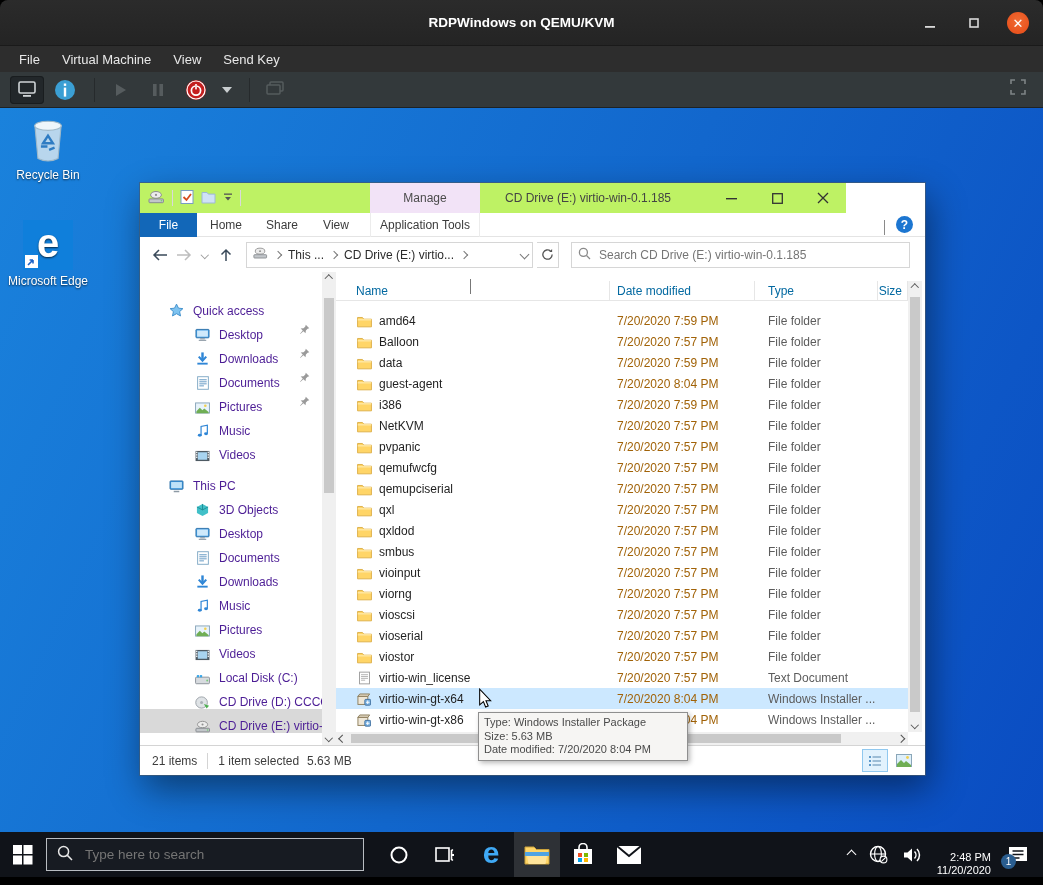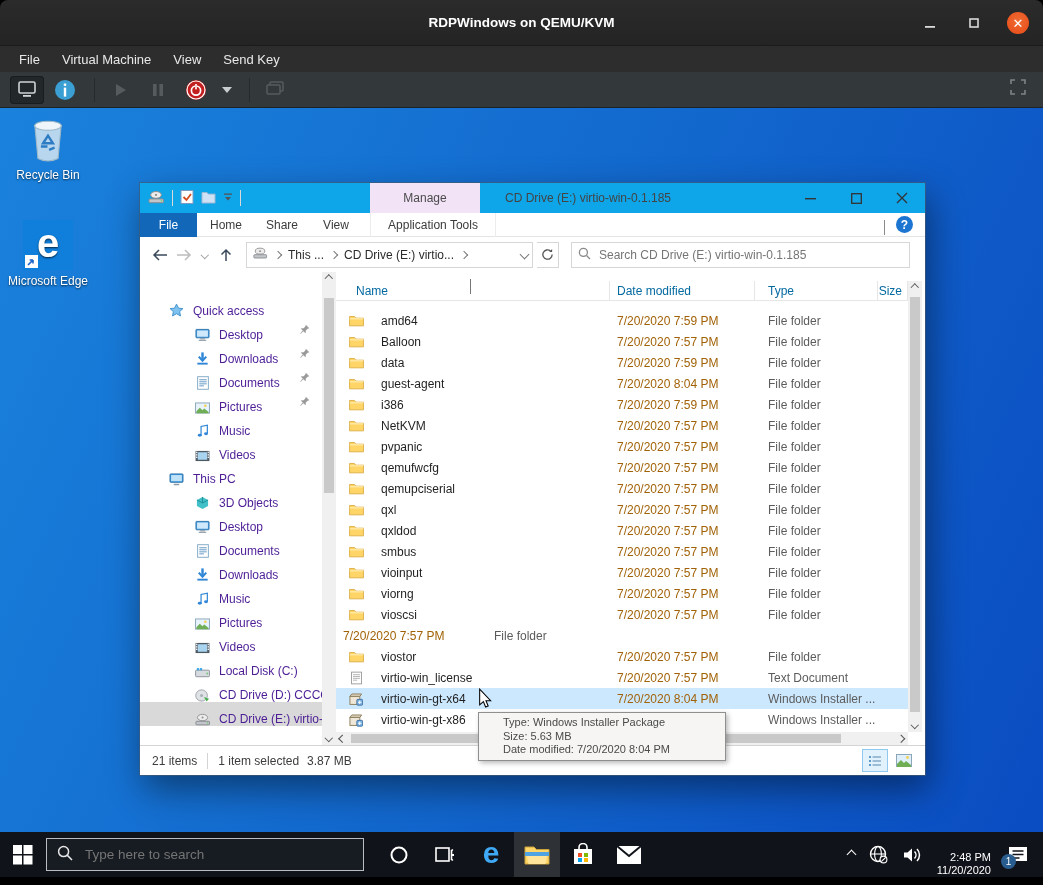--- a/index.html
+++ b/index.html
@@ -23,50 +23,50 @@
   
   .desktop{position:absolute;left:0;top:108px;width:1043px;height:724px;background:linear-gradient(115deg,#1a82dc 0%,#1267cd 52%,#0a4cc2 100%)}
   .desk-icon{position:absolute;width:96px;text-align:center;color:#fff;font-size:12px;text-shadow:0 1px 2px rgba(0,0,0,.7)}
   .desk-icon .glyph{display:flex;justify-content:center;margin-bottom:4px}
   .edge-tile{width:50px;height:50px;background:#0f7fdb;display:flex;align-items:center;justify-content:center;position:relative}
   .edge-tile .e{color:#fff;font-size:40px;font-weight:bold;line-height:1;margin-top:-4px}
   .shortcut{position:absolute;left:2px;bottom:2px;width:13px;height:13px;background:#fff;display:flex;align-items:center;justify-content:center}
 
   
   .explorer{position:absolute;left:140px;top:183px;width:785px;height:592px;background:#fff;box-shadow:0 0 0 1px rgba(70,90,110,.65),4px 14px 34px rgba(0,0,0,.45);font-size:12px;color:#222}
-  .ex-titlebar{position:absolute;left:0;top:0;width:785px;height:30px;background:#0ea5e9}
+  .ex-titlebar{position:absolute;left:0;top:0;width:706px;height:30px;background:#bef264}
   .qat{position:absolute;left:8px;top:0;height:30px;display:flex;align-items:center;gap:7px}
   .qat-sep{width:1px;height:16px;background:#d9d9d9}
   .manage-tab{position:absolute;left:230px;top:0;width:110px;height:30px;background:#f2e3f7;color:#4b4b4b;display:flex;align-items:center;justify-content:center;font-size:12px}
   .ex-title{position:absolute;left:365px;top:0;height:30px;line-height:30px;color:#444;font-size:12px;white-space:nowrap}
   .ex-winbtns{position:absolute;right:0;top:0;height:30px;display:flex}
   .ex-wbtn{width:46px;height:30px;display:flex;align-items:center;justify-content:center;color:#333;font-size:13px}
   .ex-tabs{position:absolute;left:0;top:30px;width:785px;height:24px;background:#fff;border-bottom:1px solid #e4e4e4;box-sizing:border-box}
   .ex-tab{position:absolute;top:0;height:24px;display:flex;align-items:center;justify-content:center;color:#3b3b3b;font-size:12px}
   .ex-tab.file{left:0;width:57px;background:#1267b8;color:#fff}
-  .ex-tab.apptools{left:230px;width:126px;border-left:1px solid #ececec;border-right:1px solid #ececec;box-sizing:border-box}
+  .ex-tab.apptools{left:230px;width:110px;border-left:1px solid #ececec;border-right:1px solid #ececec;box-sizing:border-box}
   .ribbon-chev{position:absolute;right:40px;top:7px;color:#8a8a8a}
   .help-btn{position:absolute;right:12px;top:3px;width:17px;height:17px;border-radius:50%;background:#1c76d1;color:#fff;display:flex;align-items:center;justify-content:center;font-size:12px;font-weight:bold}
   .ex-address{position:absolute;left:0;top:54px;width:785px;height:35px;background:#fff;display:flex;align-items:center;padding:0 15px 0 10px;box-sizing:border-box;gap:4px}
   .nav-arrow{width:20px;height:22px;display:flex;align-items:center;justify-content:center}
   .addr-box{width:287px;height:26px;border:1px solid #d6d6d6;display:flex;align-items:center;padding:0 4px 0 6px;box-sizing:border-box;gap:3px;margin-left:6px}
   .crumb-sep{width:5px;height:5px;border-right:1.5px solid #777;border-top:1.5px solid #777;transform:rotate(45deg);margin:0 4px}
   .crumb{color:#2b2b2b;white-space:nowrap}
   .addr-chev{margin-left:auto;width:6px;height:6px;border-right:1.5px solid #777;border-bottom:1.5px solid #777;transform:rotate(45deg)}
   .refresh-btn{width:22px;height:26px;border:1px solid #d6d6d6;border-left:none;display:flex;align-items:center;justify-content:center;margin-left:0;box-sizing:border-box}
   .search-box{flex:1;height:26px;border:1px solid #d6d6d6;display:flex;align-items:center;padding:0 6px;box-sizing:border-box;margin-left:8px;gap:6px}
   .search-box input{border:none;outline:none;flex:1;font-size:12px;color:#5f5f5f;font-family:"Liberation Sans",sans-serif;background:transparent}
 
   
   .nav-pane{position:absolute;left:0;top:89px;width:182px;height:473px;overflow:hidden;background:#fff}
   .nav-list{padding-top:22px}
   .nav-item{height:24px;display:flex;align-items:flex-end;position:relative;color:#4c1d95}
   .nav-item.lvl0{padding-left:28px;}
   .nav-item.lvl1{padding-left:54px}
-  .nav-item.gap{}
+  .nav-item.gap{margin-top:7px}
   .nav-item.selected{background:#d9d9d9}
   .nav-ico{width:17px;display:flex;justify-content:center;margin-right:8px;flex:none}
   .nav-label{white-space:nowrap}
   .pin{position:absolute;right:12px;top:6px}
 
   
   .sb{background:#f0f0f0;position:absolute}
   .sb-thumb{background:#c9c9c9;position:absolute}
   .sb-arrow{position:absolute;display:flex;align-items:center;justify-content:center;width:14px;height:14px;color:#505050;font-size:9px}
   .chev{width:6px;height:6px;border-right:1.6px solid #555;border-bottom:1.6px solid #555}
@@ -77,35 +77,35 @@
   .chev.sm{width:4.5px;height:4.5px}
 
   
   .fl-header{position:absolute;left:196px;top:98px;width:572px;height:20px;display:flex;border-bottom:1px solid #e6e6e6;box-sizing:border-box;color:#0369a1}
   .hcell{display:flex;align-items:center;border-right:1px solid #e6e6e6;box-sizing:border-box;height:20px}
   .sort-caret{position:absolute;left:330px;top:96px}
   .file-rows{position:absolute;left:196px;top:127px;width:572px}
   .fl-row{height:21px;display:flex;align-items:center}
   .fl-row.selected{background:#cce8ff}
   .cell{box-sizing:border-box;white-space:nowrap;overflow:hidden}
-  .c-name{width:274px;padding-left:12px;display:flex;align-items:center;gap:17px;color:#1f1f1f}
+  .c-name{width:274px;padding-left:20px;display:flex;align-items:flex-end;gap:7px;color:#1f1f1f}
   .c-date{width:145px;padding-left:7px;color:#a16207}
   .c-type{width:123px;padding-left:13px;color:#5c5c5c}
   .c-size{width:30px;text-align:right;padding-right:5px;color:#5c5c5c}
   .f-ico{width:16px;display:flex;justify-content:center;flex:none}
 
   
   .ex-status{position:absolute;left:0;top:562px;width:785px;height:30px;border-top:1px solid #d4d4d4;box-sizing:border-box;display:flex;align-items:center;padding-left:12px;color:#3c3c3c}
   .st-sep{width:1px;height:16px;background:#d4d4d4;margin:0 10px}
   .view-btns{position:absolute;right:8px;top:566px;display:flex;gap:3px}
   .vbtn{width:24px;height:21px;display:flex;align-items:center;justify-content:center;border:1px solid transparent}
   .vbtn.sel{background:#e2f2fd;border-color:#90c8ef}
 
   
-  .tooltip{position:absolute;left:338px;top:529px;width:198px;background:#f6f5f3;border:1px solid #8f8f8f;box-shadow:2px 2px 5px rgba(0,0,0,.28);padding:3px 24px;z-index:30;color:#4a4a4a;font-size:11px;line-height:13.5px}
+  .tooltip{position:absolute;left:338px;top:529px;width:198px;background:#f6f5f3;border:1px solid #8f8f8f;box-shadow:2px 2px 5px rgba(0,0,0,.28);padding:3px 5px;z-index:30;color:#4a4a4a;font-size:11px;line-height:13.5px}
   .cursor{position:absolute;left:338px;top:505px;z-index:31}
 
   
   .taskbar{position:absolute;left:0;top:832px;width:1043px;height:45px;background:#101319;display:flex;align-items:center;z-index:20}
   .tb-btn{width:46px;height:45px;display:flex;align-items:center;justify-content:center}
   .tb-btn.active{background:rgba(255,255,255,.13)}
   .tb-search{width:318px;height:33px;background:#171b22;border:1.5px solid #b9bdc2;display:flex;align-items:center;padding:0 10px;box-sizing:border-box;gap:10px}
   .tb-search input{background:transparent;border:none;outline:none;color:#c9c9c9;font-size:13.5px;flex:1;font-family:"Liberation Sans",sans-serif}
   .tray{margin-left:auto;display:flex;align-items:flex-end;height:45px}
   .tray-item{height:45px;display:flex;align-items:center;justify-content:center;padding:0 7px}
@@ -747,20 +747,29 @@
               <path d="M0.8 4.7h14.4" stroke="#ffeaa8" stroke-width="1.4"></path>
             </svg>
           </span>
           <span>vioscsi</span>
         </span>
         <span class="cell c-date">7/20/2020 7:57 PM</span>
         <span class="cell c-type">File folder</span>
         <span class="cell c-size"></span>
       </div>
       <div class="fl-row">
+        <span class="cell c-name">
+          <span class="f-ico">
+            <svg viewBox="0 0 16 13" width="15" height="13">
+              <path d="M0.6 2.2h5.2l1.5 1.8h8.1v8.2H0.6z" fill="#ffd567" stroke="#d9a93c" stroke-width="0.9"></path>
+              <path d="M0.8 4.7h14.4" stroke="#ffeaa8" stroke-width="1.4"></path>
+            </svg>
+          </span>
+          <span>vioserial</span>
+        </span>
         <span class="cell c-date">7/20/2020 7:57 PM</span>
         <span class="cell c-type">File folder</span>
         <span class="cell c-size"></span>
       </div>
       <div class="fl-row">
         <span class="cell c-name">
           <span class="f-ico">
             <svg viewBox="0 0 16 13" width="15" height="13">
               <path d="M0.6 2.2h5.2l1.5 1.8h8.1v8.2H0.6z" fill="#ffd567" stroke="#d9a93c" stroke-width="0.9"></path>
               <path d="M0.8 4.7h14.4" stroke="#ffeaa8" stroke-width="1.4"></path>
@@ -837,21 +846,21 @@
     <div class="sb-thumb" style="top:2px;height:9px;left:15px;width:490px"></div>
     <span class="sb-arrow" style="right:0;top:0;height:13px">
         <span class="chev right sm"></span>
       </span>
   </div>
 
   <div class="ex-status">
     <span>21 items</span>
     <span class="st-sep"></span>
     <span>1 item selected</span>
-    <span style="margin-left:8px">3.87 MB</span>
+    <span style="margin-left:8px">5.63 MB</span>
   </div>
   <div class="view-btns">
     <span class="vbtn sel">
         <svg width="14" height="12" viewBox="0 0 14 12">
           <rect x="1" y="1" width="2" height="2" fill="#5f99c9"></rect>
           <rect x="4.5" y="1" width="8.5" height="2" fill="#9dbdd6"></rect>
           <rect x="1" y="5" width="2" height="2" fill="#5f99c9"></rect>
           <rect x="4.5" y="5" width="8.5" height="2" fill="#9dbdd6"></rect>
           <rect x="1" y="9" width="2" height="2" fill="#5f99c9"></rect>
           <rect x="4.5" y="9" width="8.5" height="2" fill="#9dbdd6"></rect>

